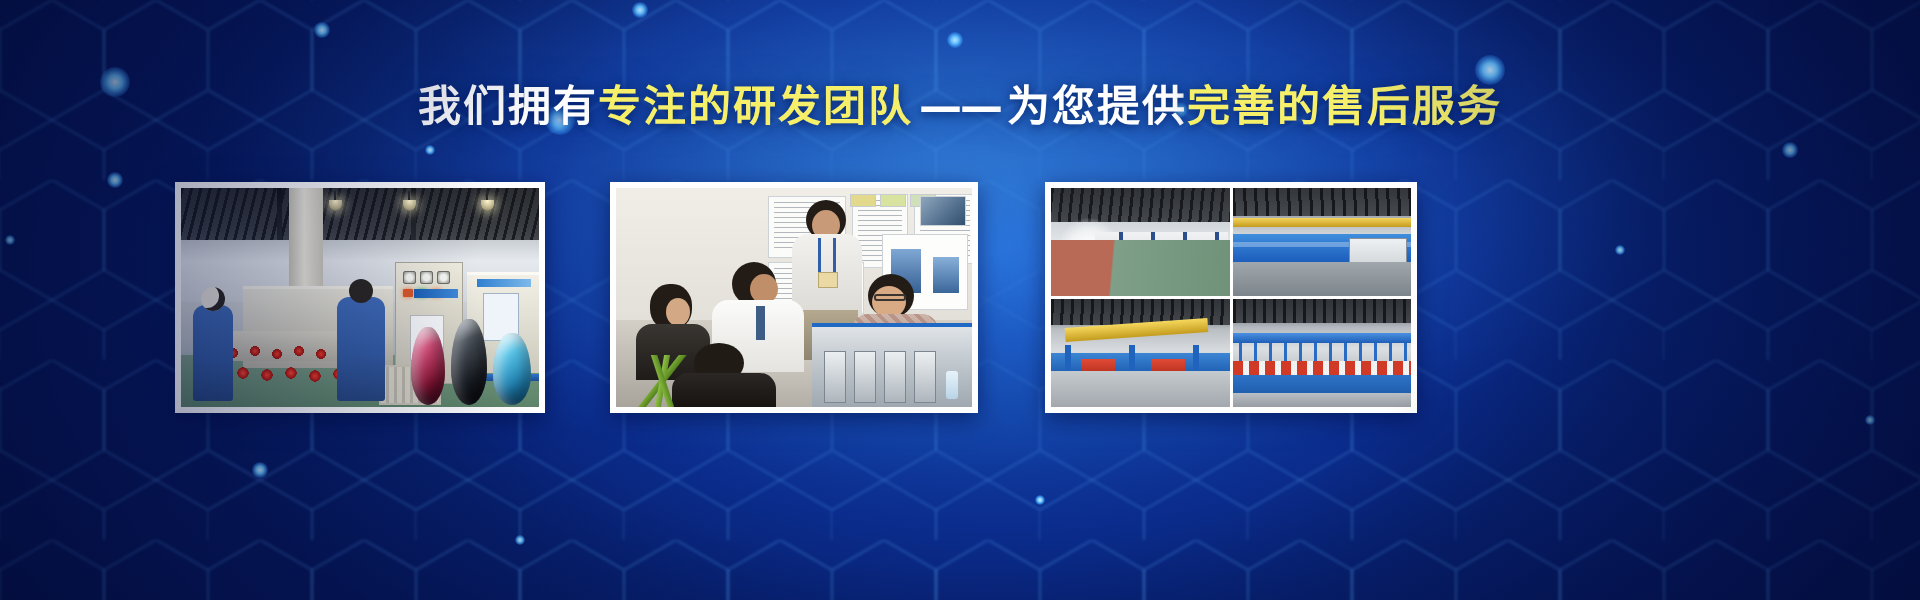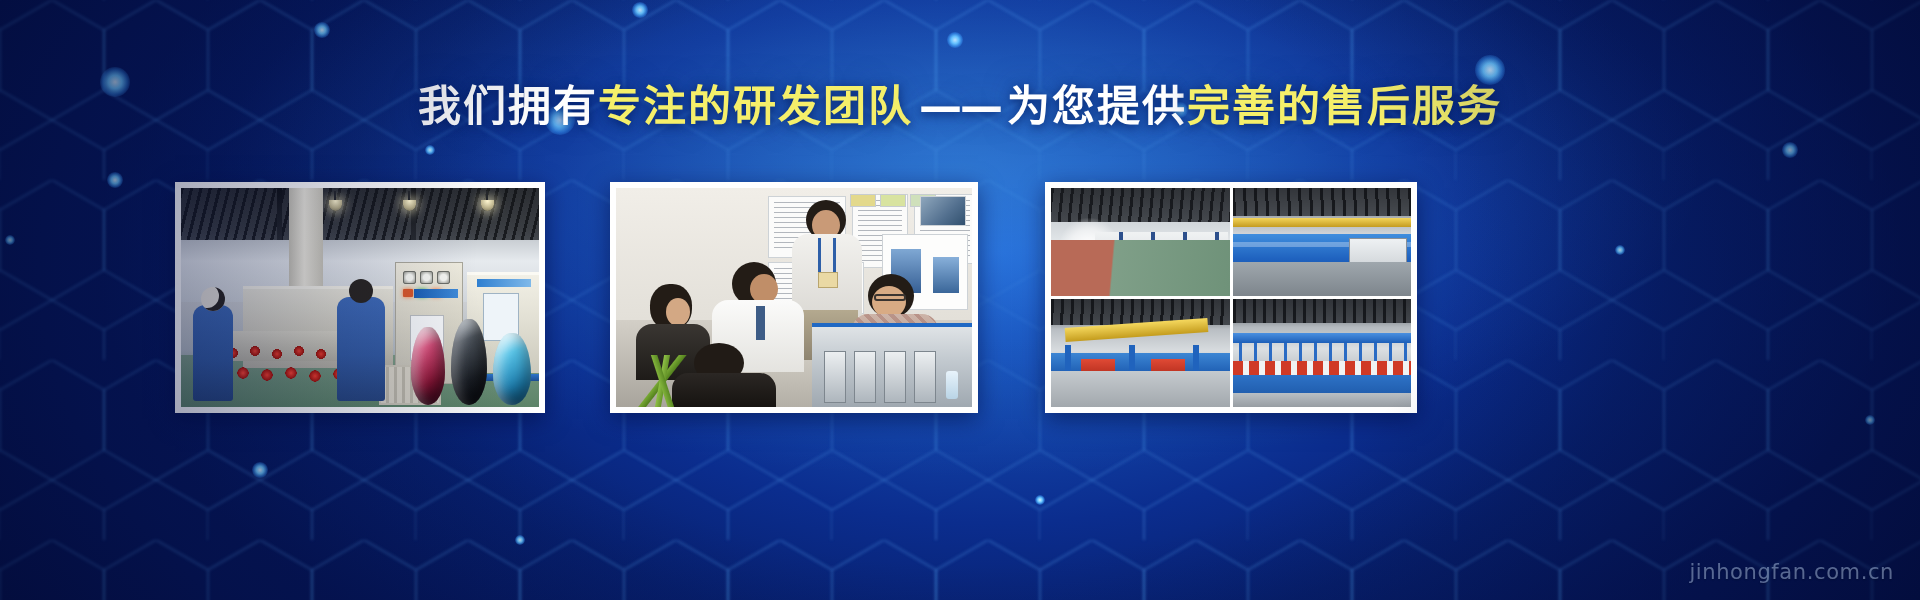--- a/index.html
+++ b/index.html
@@ -624,14 +624,13 @@
           <span class="bedline"></span>
           <span class="base"></span>
           <span class="floor"></span>
         </div>
       </div>
     </div>
   </div>
 
   <div class="vignette"></div>
 
-  <div class="watermark">jinhongfan.com.cn</div>
 </div>
 
 </body></html>

